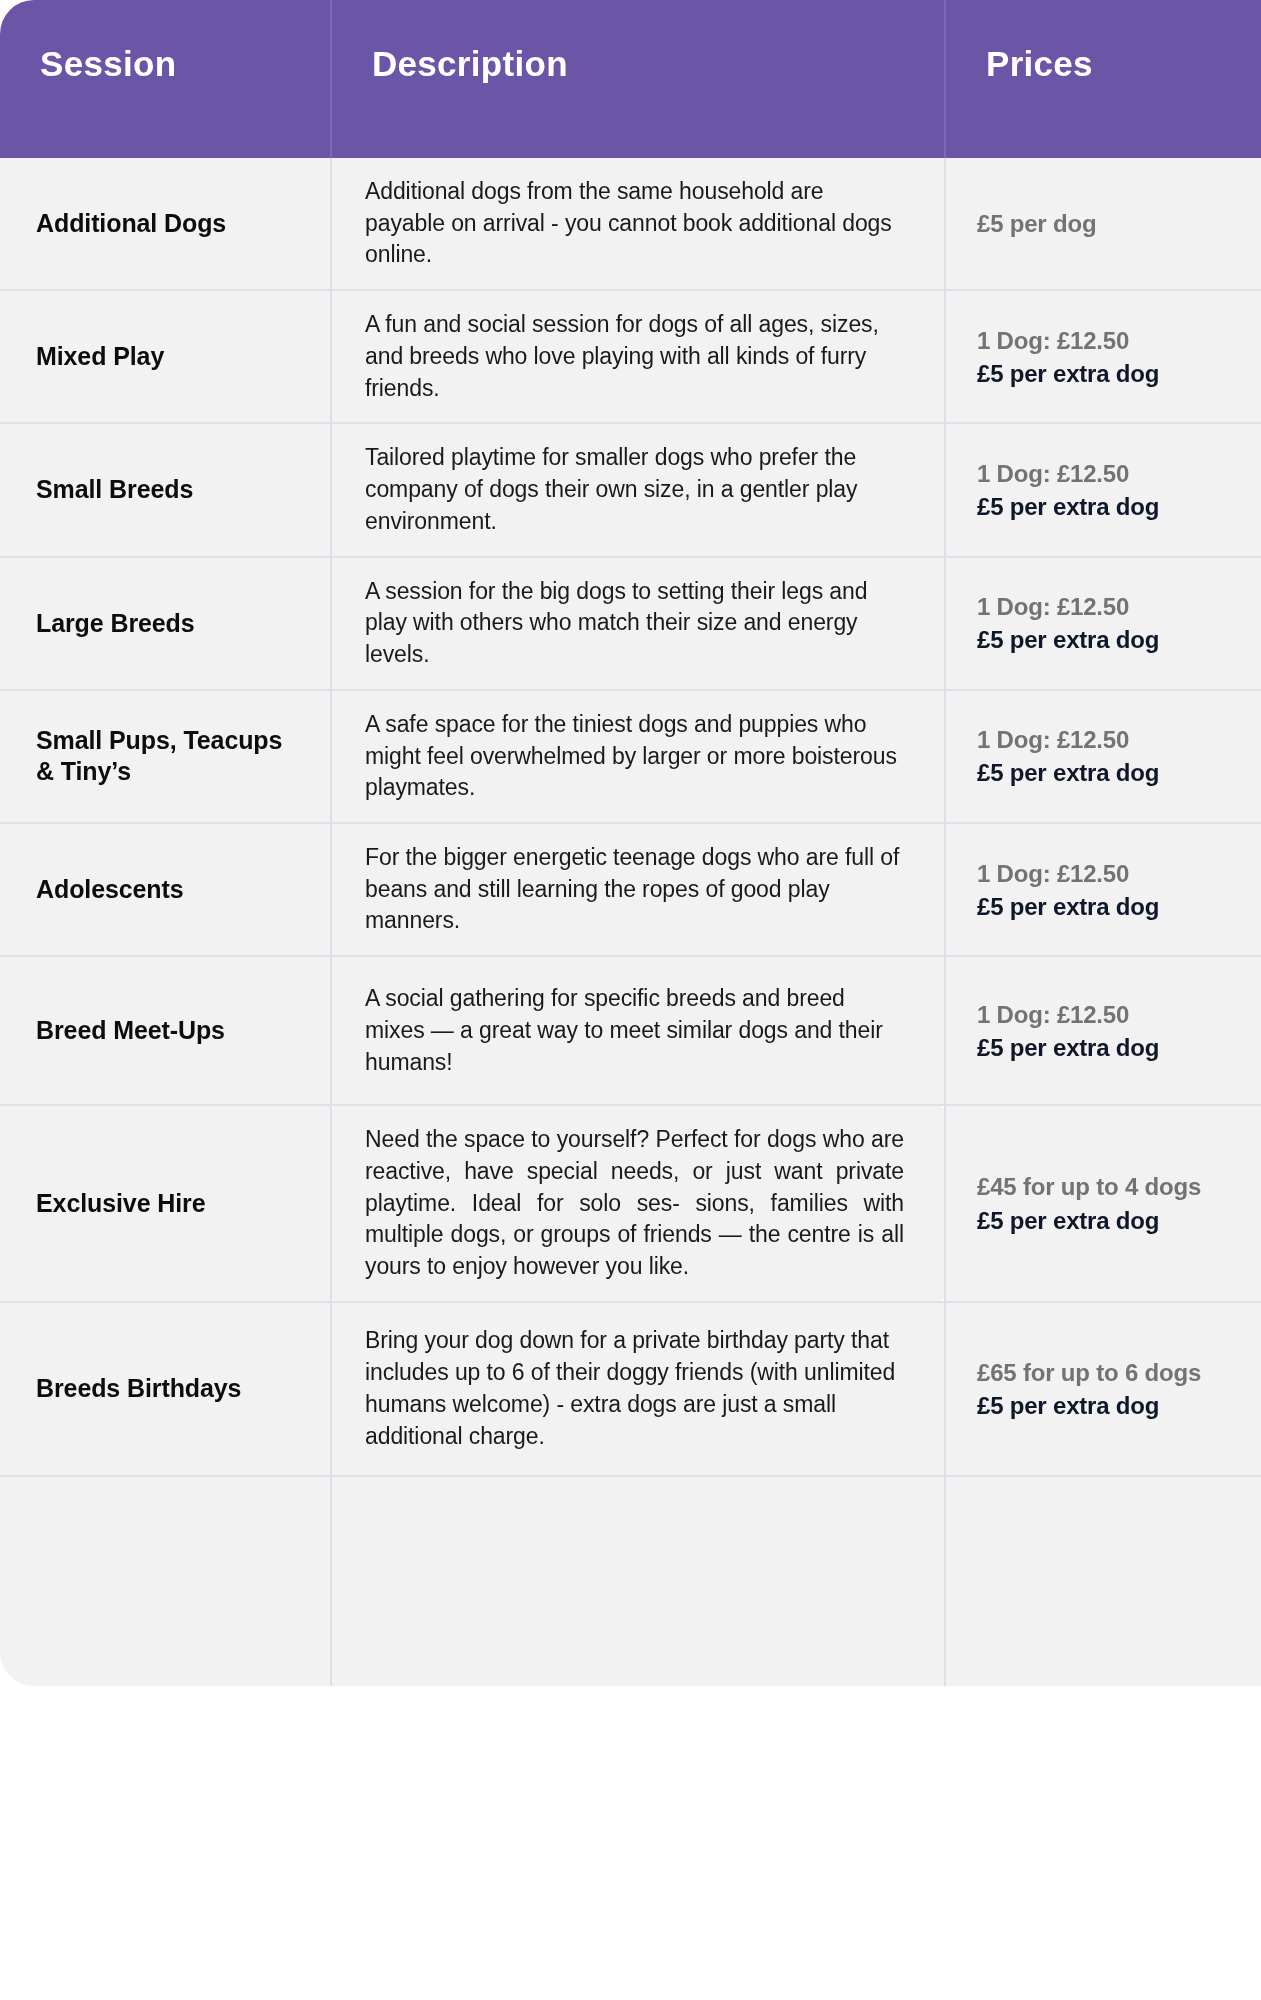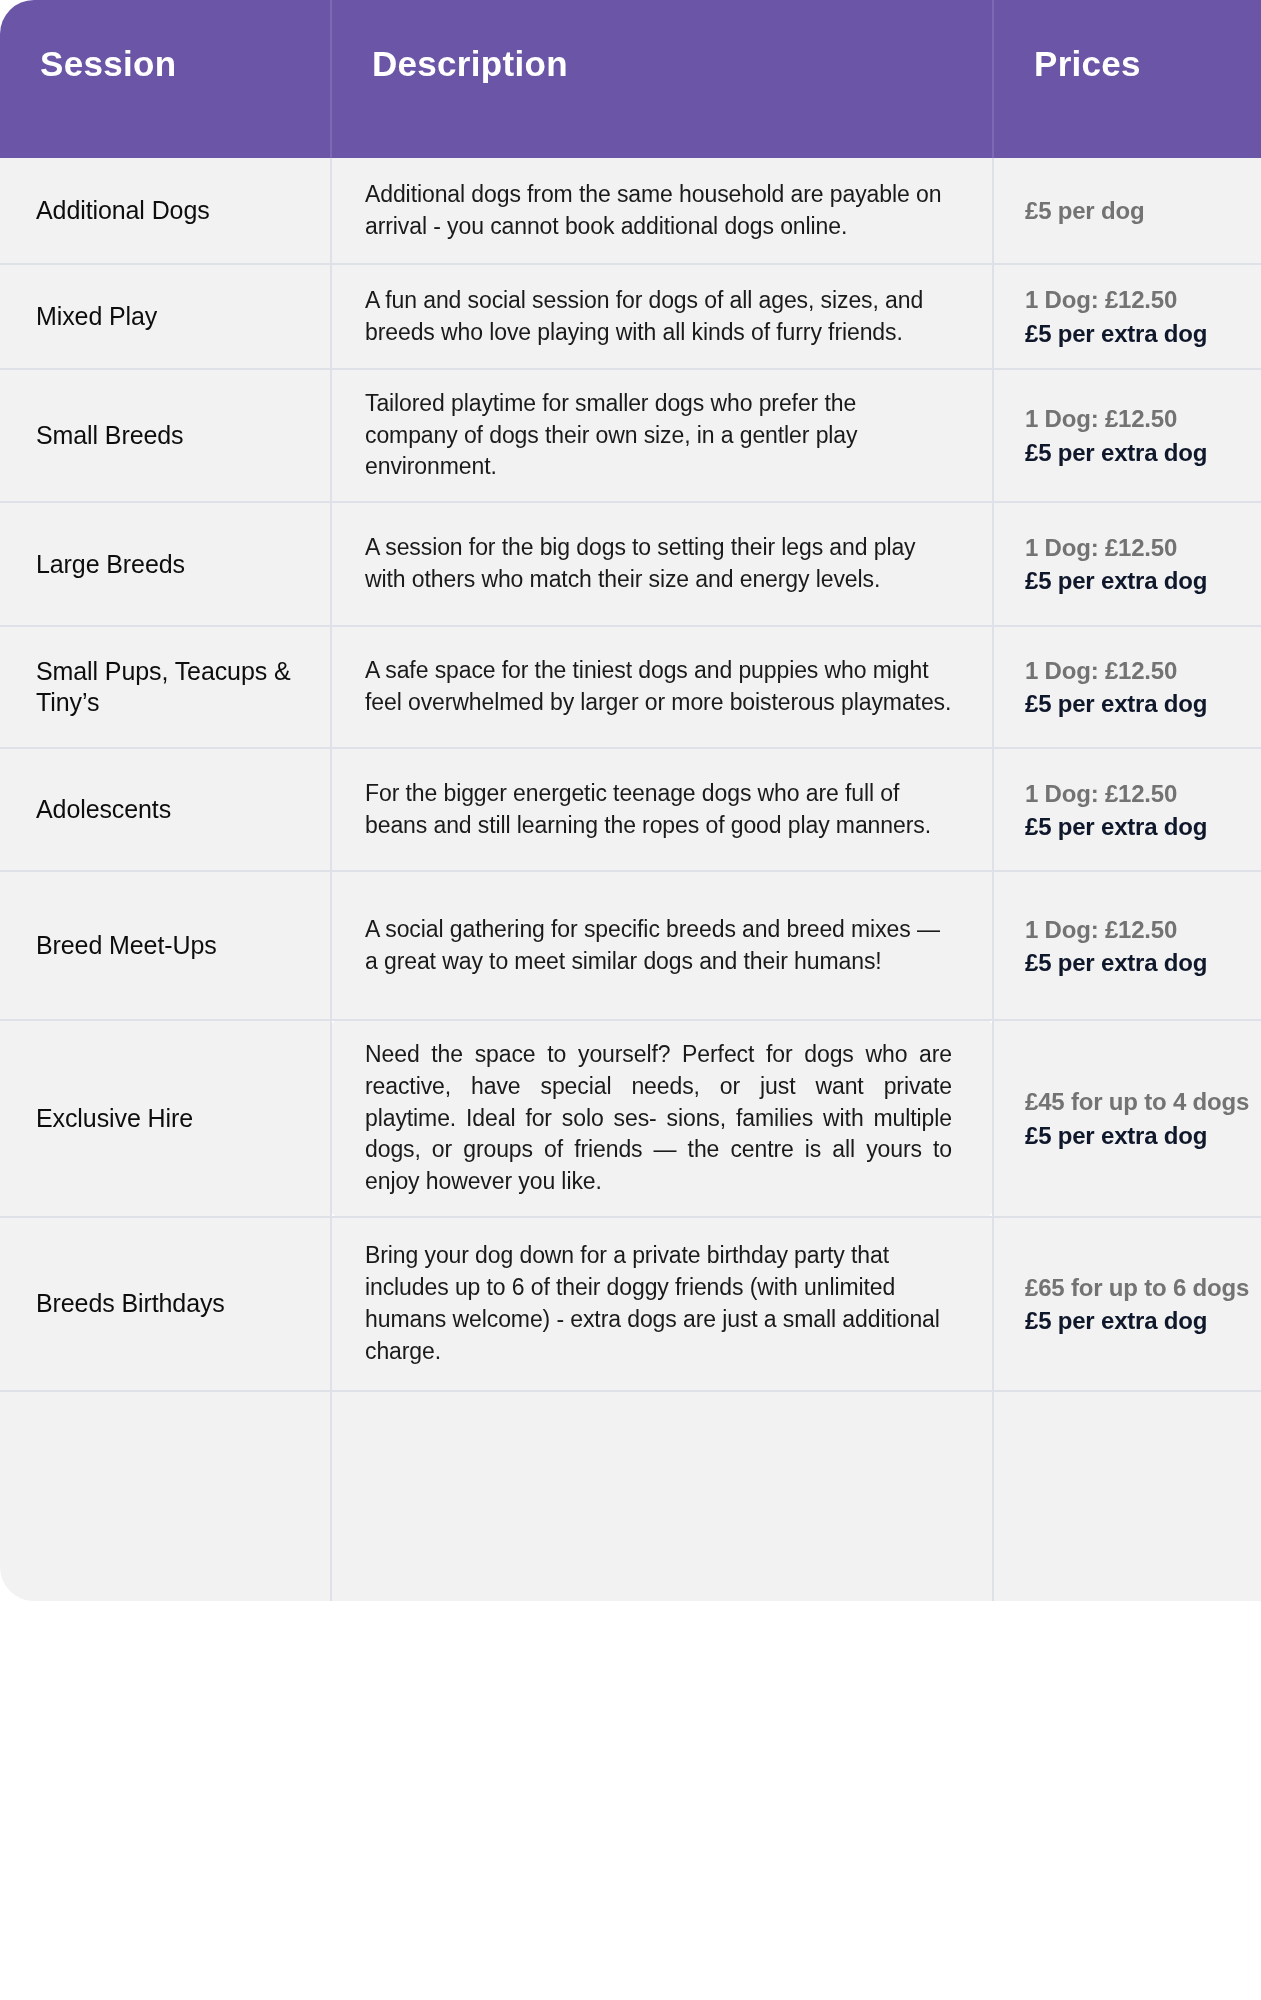--- a/index.html
+++ b/index.html
@@ -38,21 +38,21 @@
     border-right: 2px solid #DFE1E8;
     position: relative;
   }
 
   .cell.col-prices {
     border-right: none;
   }
 
   
   .col-session  { width: 331px; }
-  .col-desc     { width: 662px; }
+  .col-desc     { width: 614px; }
   .col-prices   { width: 428px; }
 
   
   .header-row .cell {
     background: #6B55A6;
     border-bottom: none;
     border-right: 2px solid #7d68b4;
     height: 158px;
     vertical-align: middle;
     padding: 0 40px 30px 40px;
@@ -70,21 +70,21 @@
     color: #ffffff;
     font-size: 35px;
     font-weight: bold;
     letter-spacing: 0.3px;
     line-height: 1.1;
   }
 
   
   .session-name {
     font-size: 25px;
-    font-weight: normal;
+    font-weight: bold;
     color: #0d0d0d;
     line-height: 1.25;
     padding: 18px 30px 18px 36px;
     letter-spacing: -0.1px;
   }
 
   .desc-text {
     font-size: 23px;
     color: #1a1a1a;
     line-height: 1.38;

